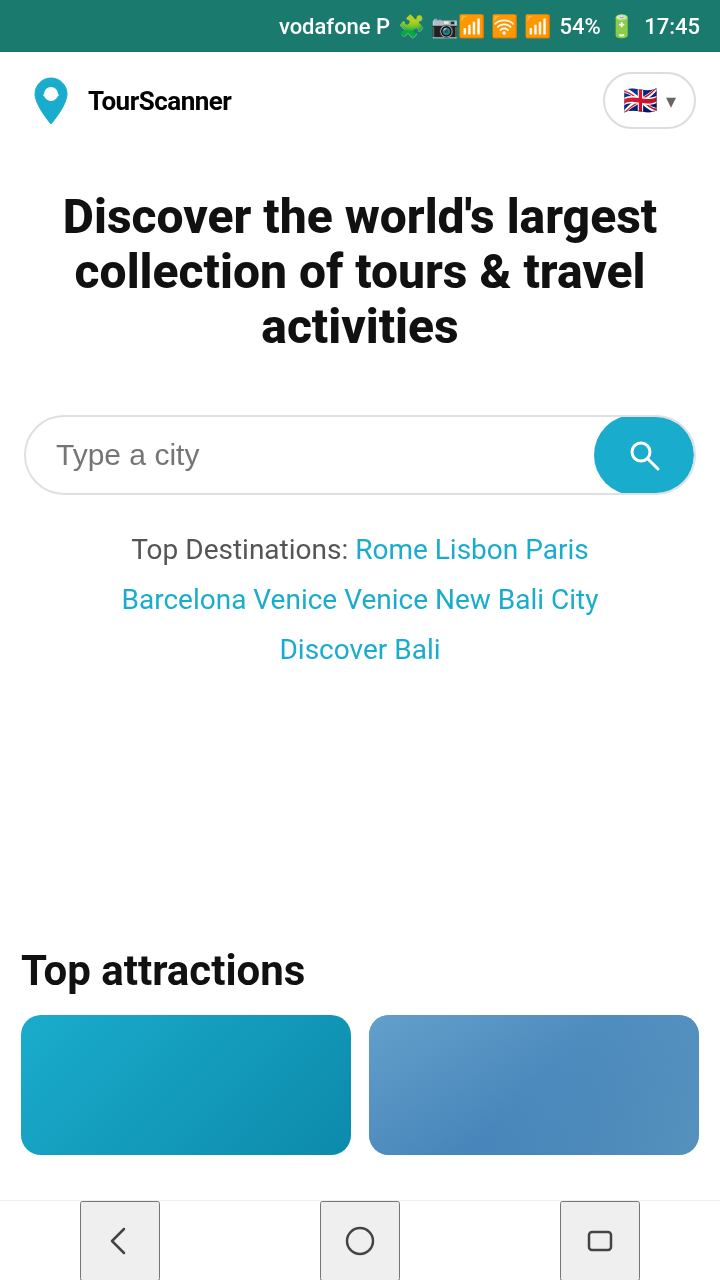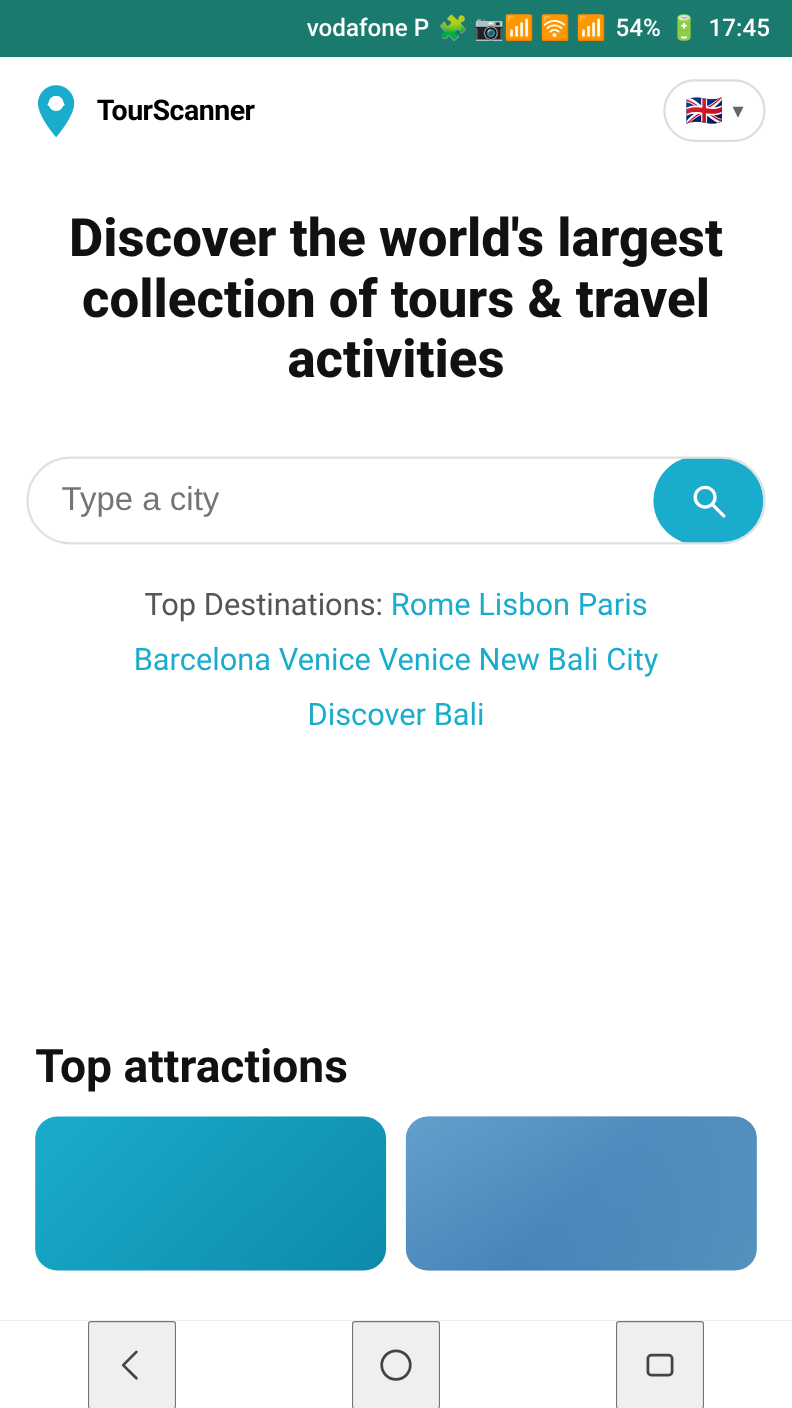--- a/index.html
+++ b/index.html
@@ -141,21 +141,21 @@
       font-weight: 400;
     }
     .dest-link {
       color: #1aaccc;
       cursor: pointer;
       text-decoration: none;
     }
 
     
     .attractions-section {
-      padding: 20px 32px 0;
+      padding: 20px 21px 0;
       margin-top: 220px;
     }
     .attractions-title {
       font-size: 42px;
       font-weight: 700;
       color: #111;
       margin-bottom: 20px;
     }
     .attractions-cards {
       display: flex;

